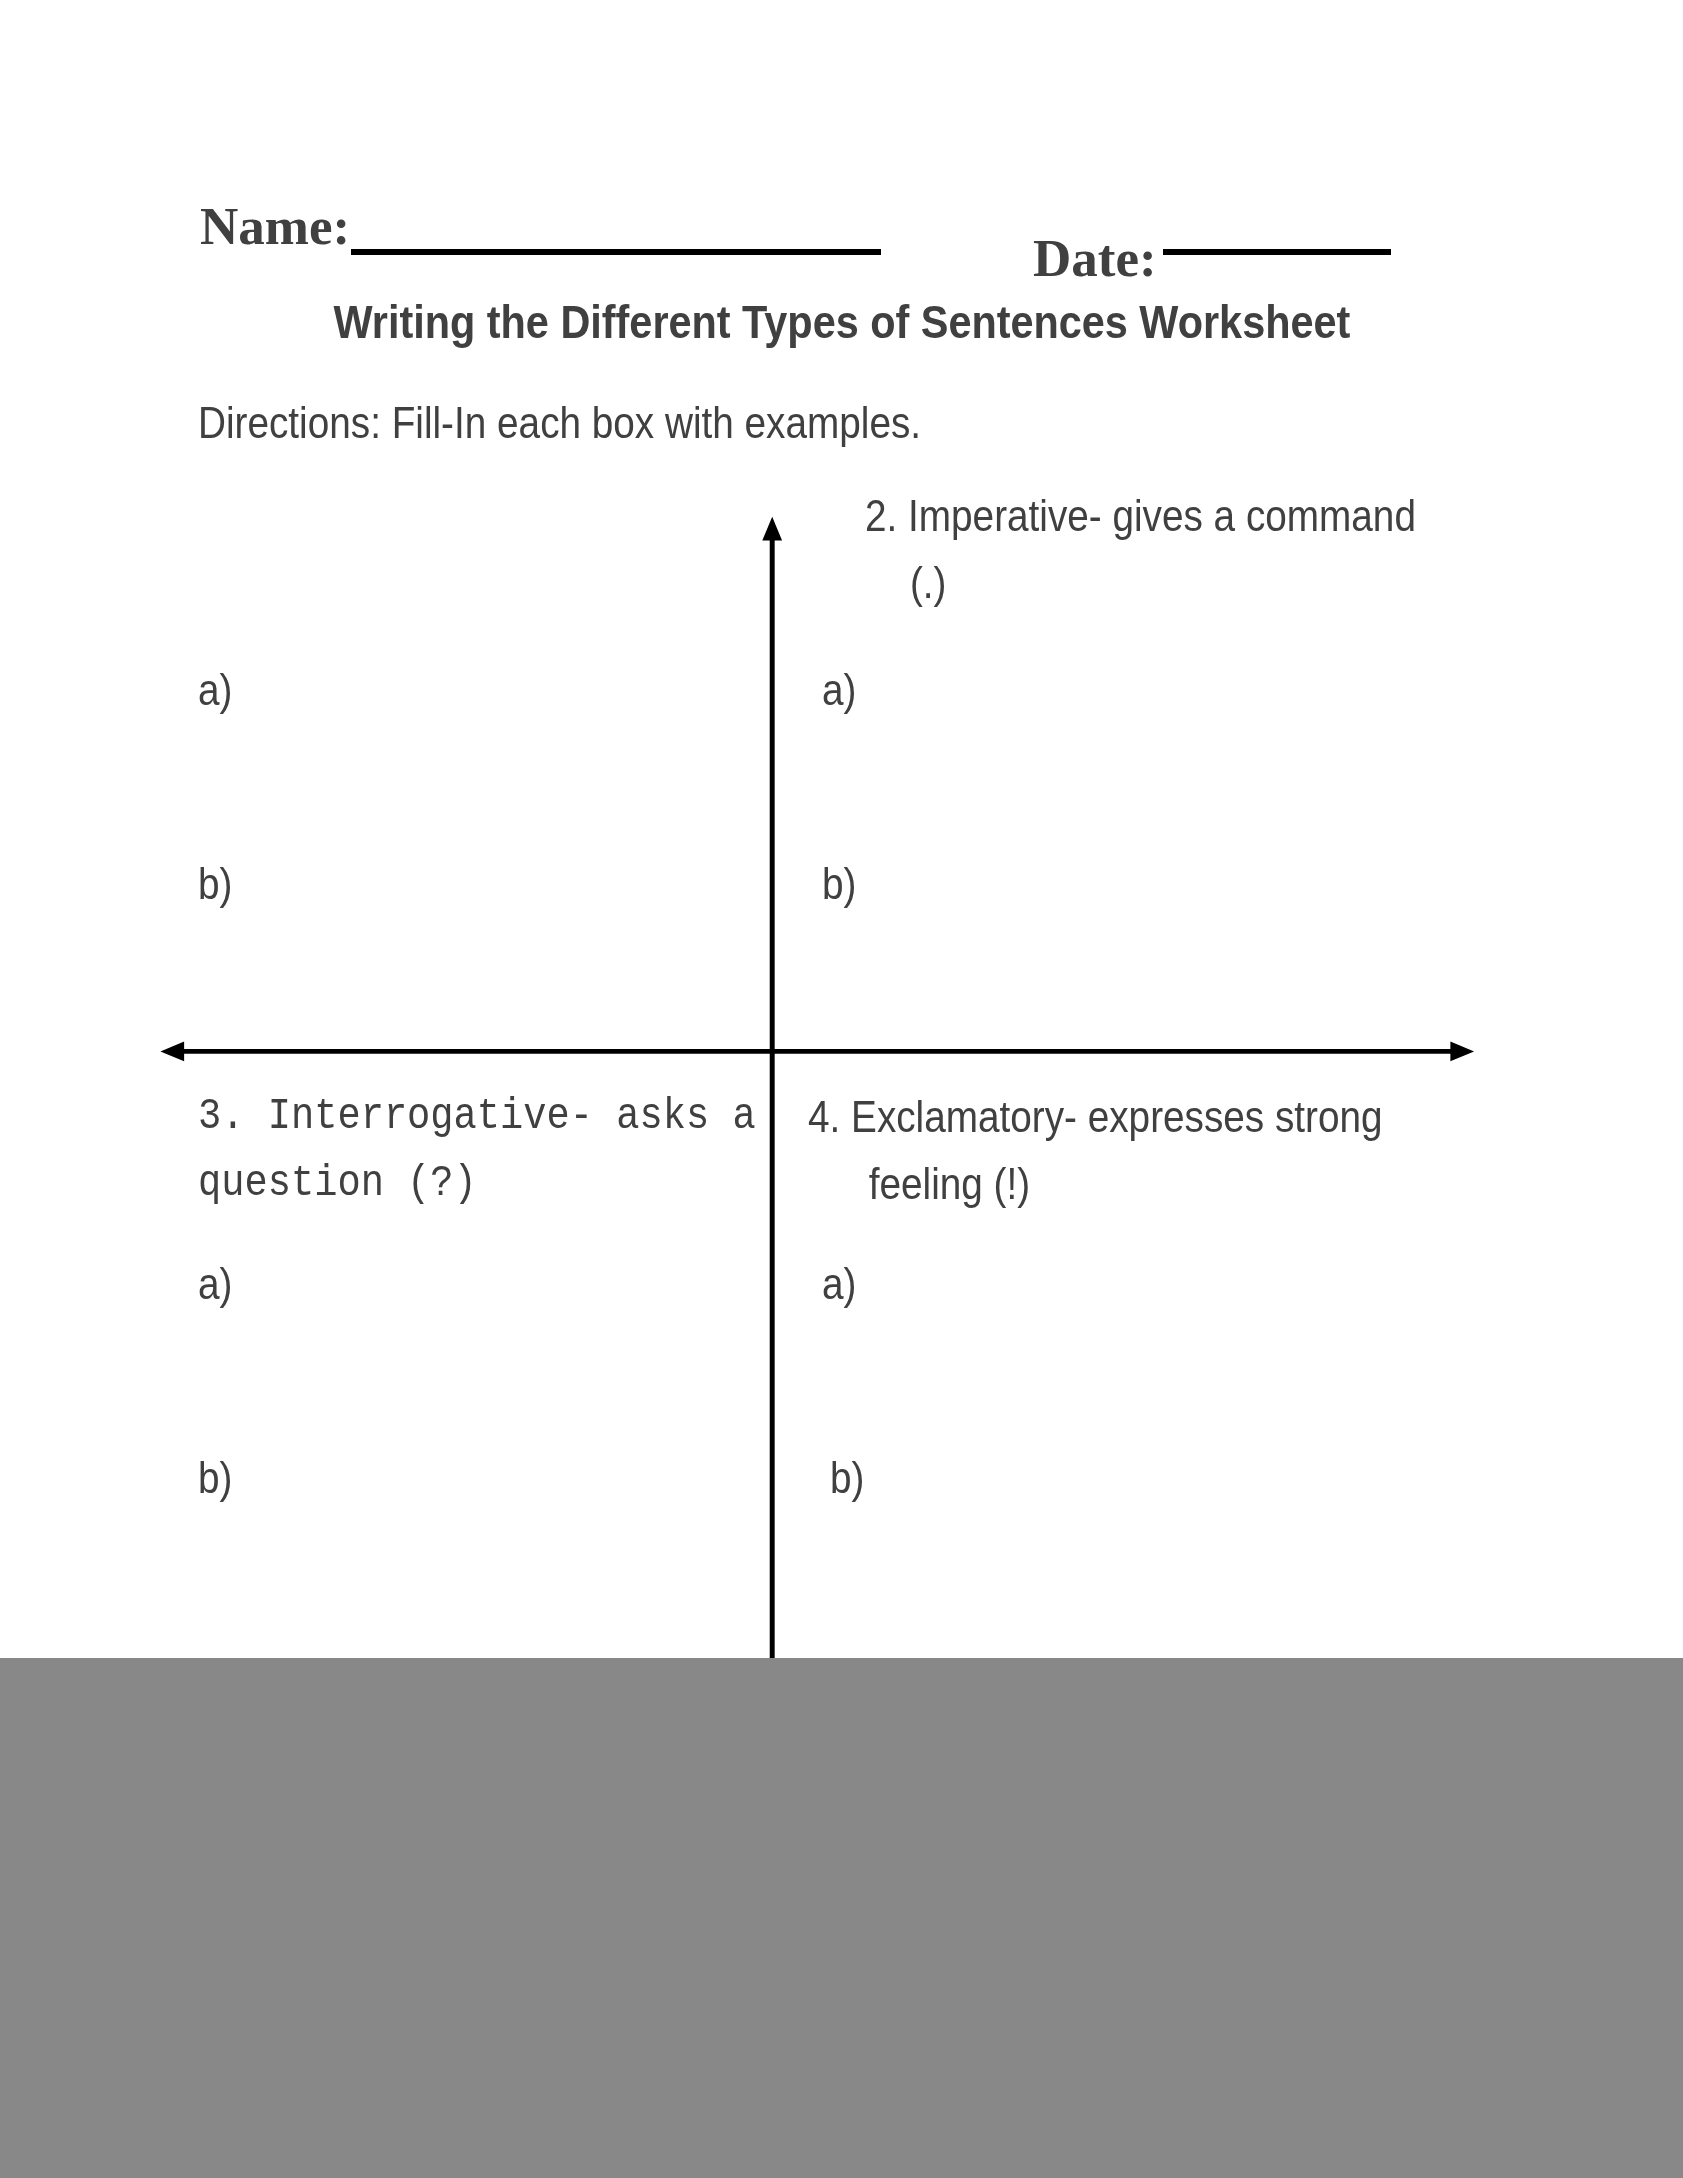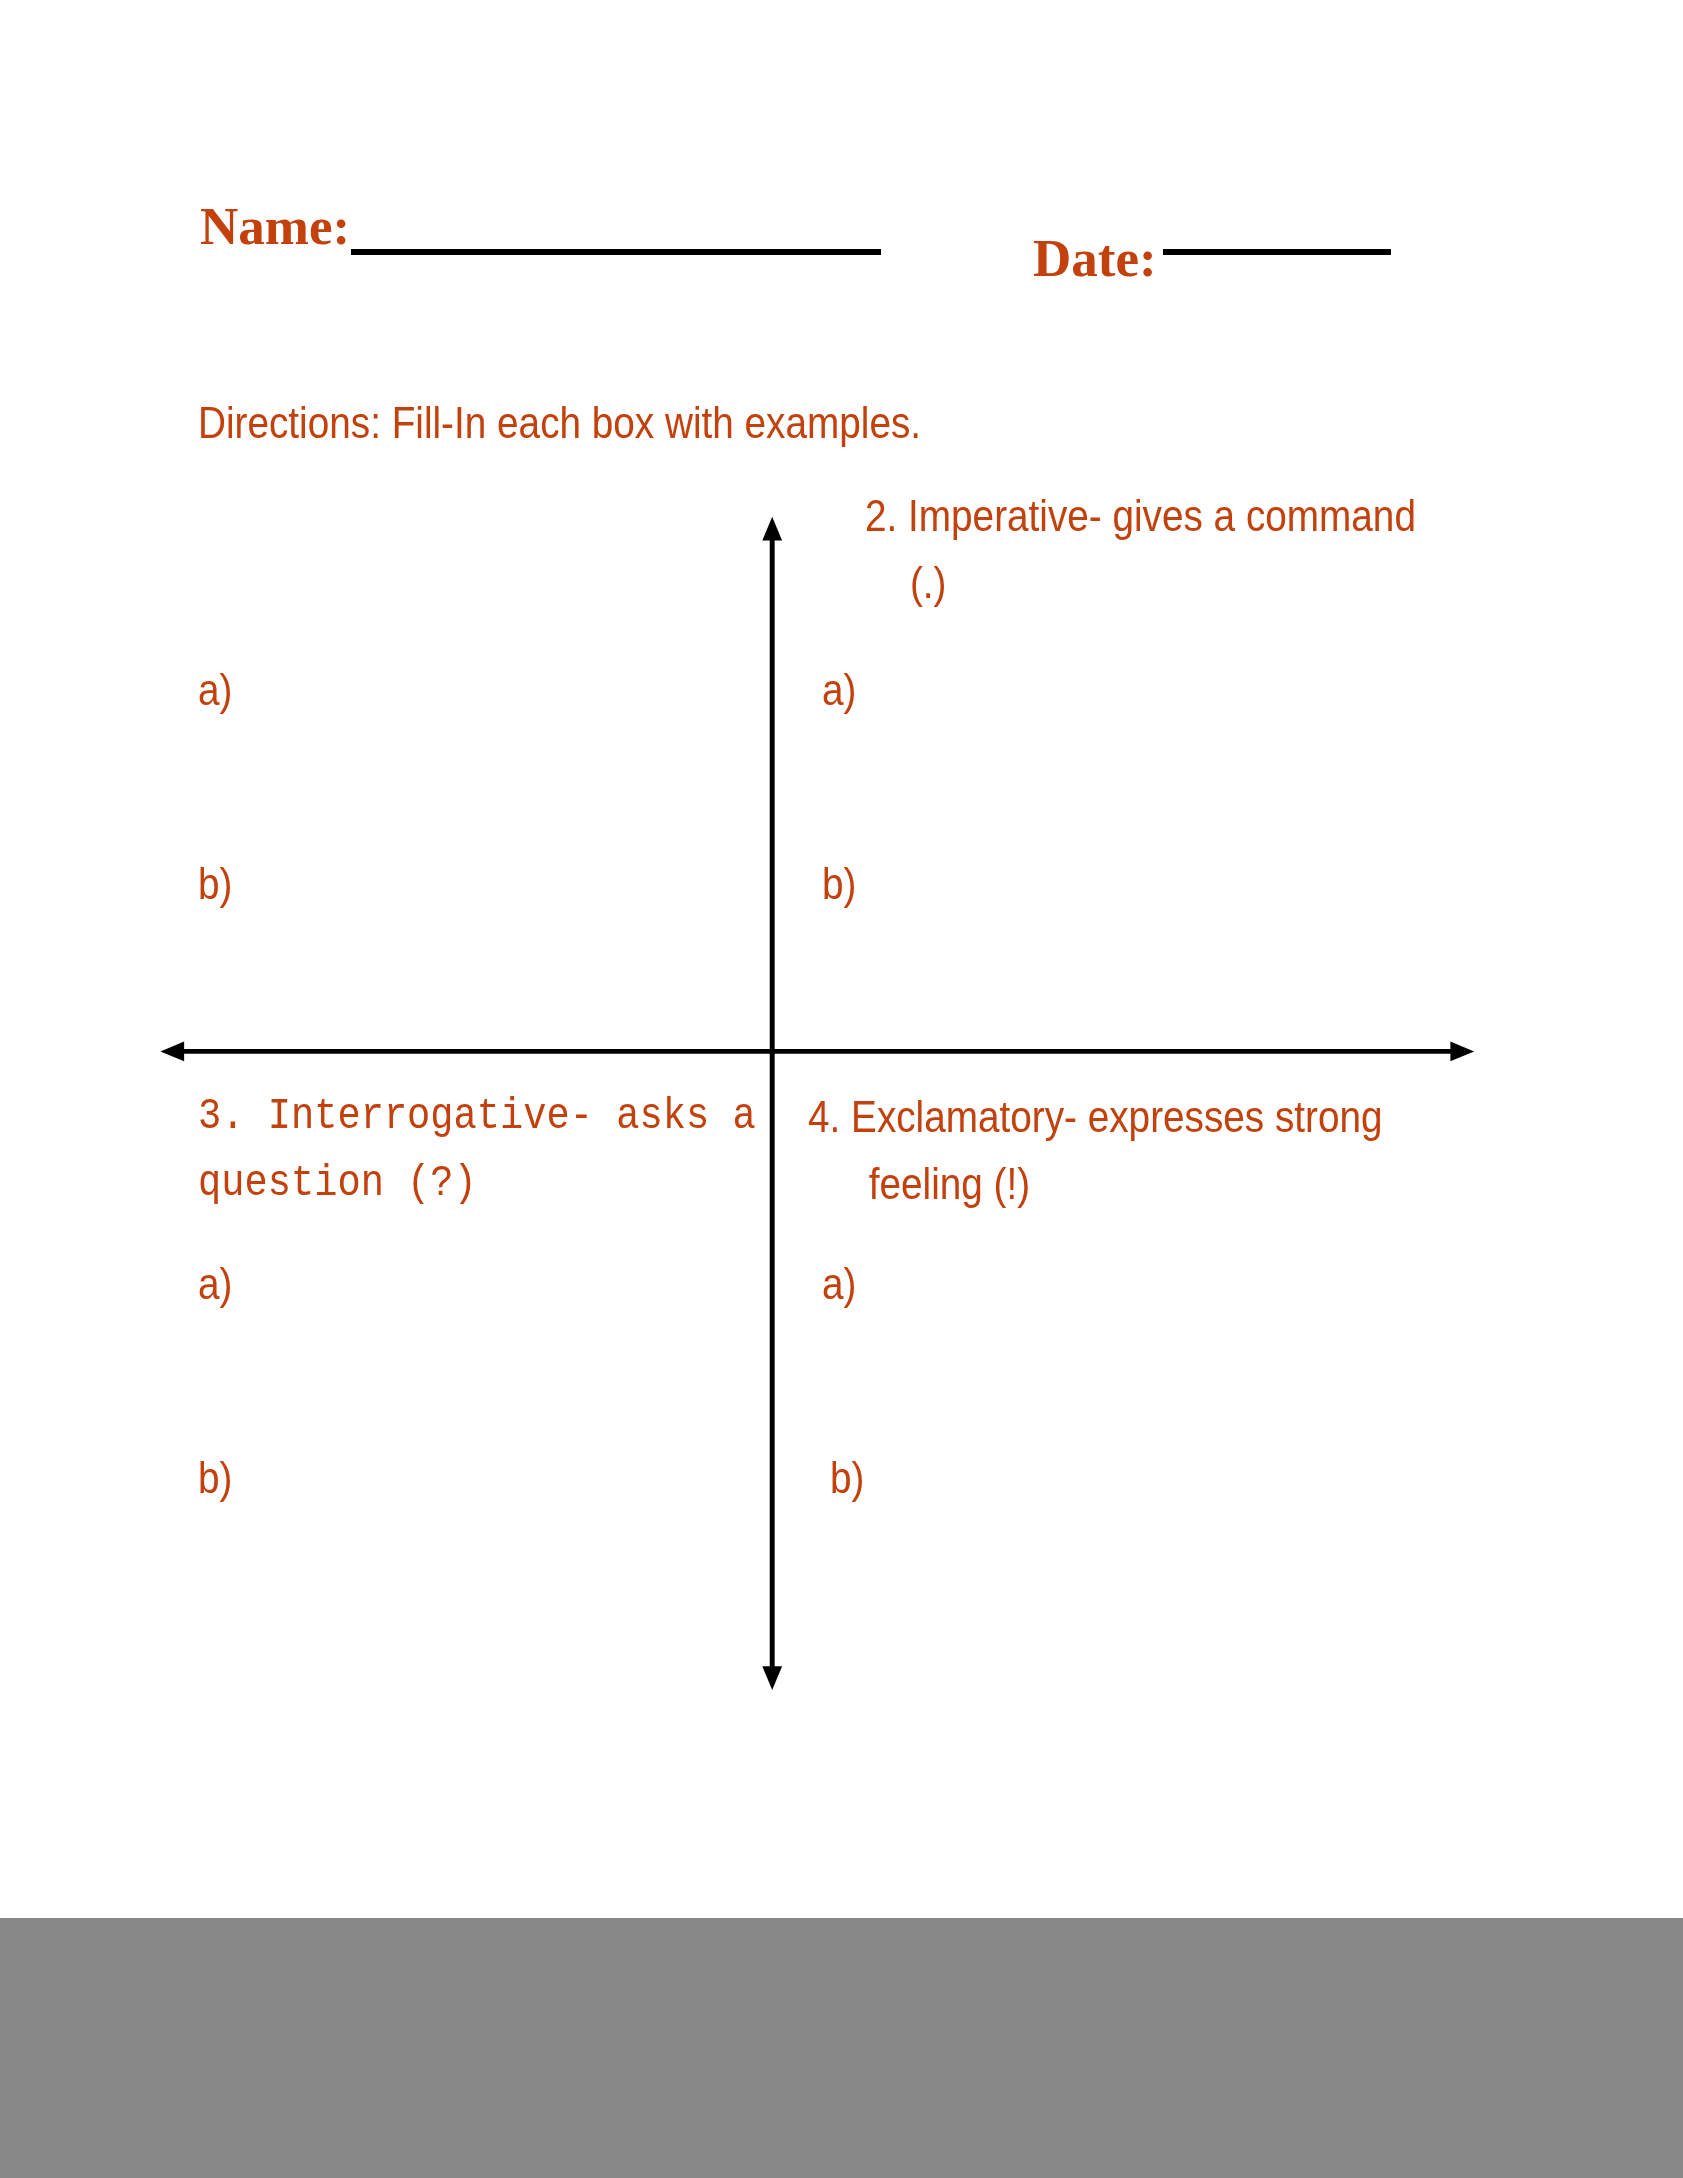--- a/index.html
+++ b/index.html
@@ -1,20 +1,20 @@
 <!DOCTYPE html>
 <html><head>
 <meta charset="utf-8">
 <style>
   html,body { margin:0; padding:0; background:#888; }
   #page {
     position:relative;
-    width:1683px; height:1918px;
+    width:1683px; height:1658px;
     background:#ffffff;
-    color:#c2410c;
+    color:#404040;
     overflow:hidden;
     font-family:"Liberation Sans", sans-serif;
   }
   .abs { position:absolute; }
   .serif-label {
     font-family:"Liberation Serif", serif;
     font-weight:bold;
     font-size:53px;
     line-height:1;
     white-space:nowrap;
@@ -55,20 +55,23 @@
 <body>
 
 <div id="page">
 
   <div class="abs serif-label" style="left:200px; top:200px;">Name:</div>
   <div class="blank-line" style="left:351px; top:249px; width:530px;"></div>
 
   <div class="abs serif-label" style="left:1033px; top:200px;margin-top:32px;">Date:</div>
   <div class="blank-line" style="left:1163px; top:249px; width:228px;"></div>
 
+  <div class="title-row" style="top:289px;">
+    <span class="title-text">Writing the Different Types of Sentences Worksheet</span>
+  </div>
 
   <div class="abs cond" style="left:198px; top:389px;">
     <span class="squeeze">Directions: Fill-In each box with examples.</span>
   </div>
 
   <svg class="abs" style="left:0; top:0; pointer-events:none;" width="1683" height="2178" viewBox="0 0 1700 2200">
     <line x1="780" y1="540" x2="780" y2="1689" stroke="#000" stroke-width="5"></line>
     <polygon points="780,522 770,546 790,546" fill="#000"></polygon>
     <polygon points="780,1707 770,1683 790,1683" fill="#000"></polygon>
     <line x1="182" y1="1062" x2="1469" y2="1062" stroke="#000" stroke-width="5"></line>

